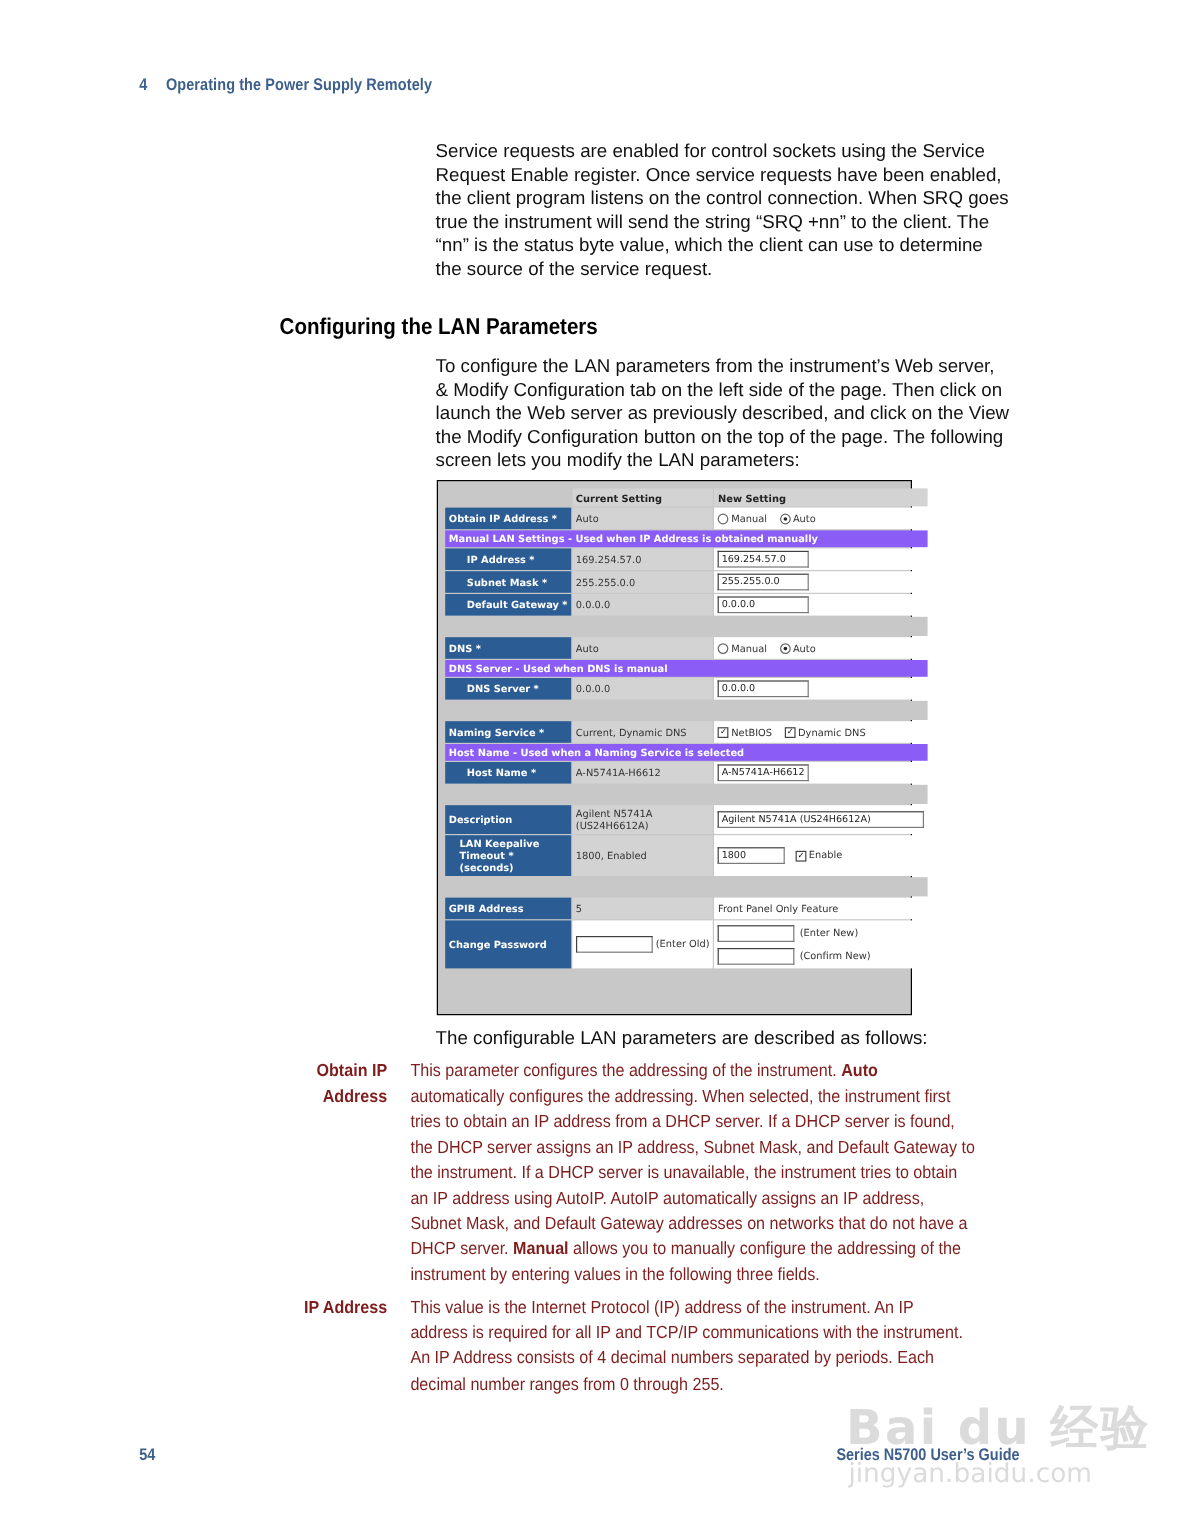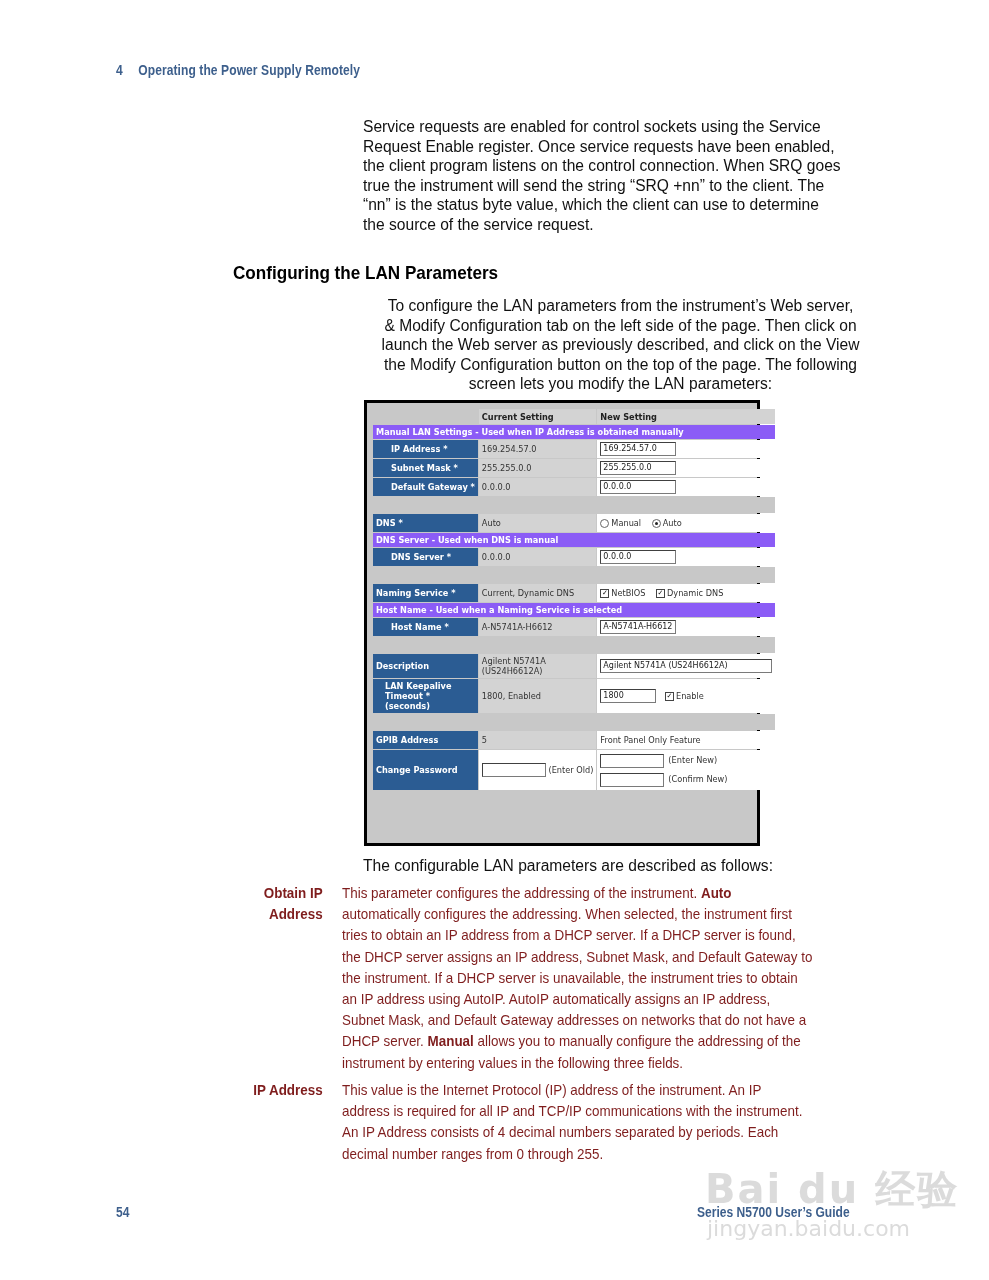--- a/index.html
+++ b/index.html
@@ -3,21 +3,21 @@
 <meta charset="utf-8">
 <style>
   html, body { margin: 0; padding: 0; background: #ffffff; }
   body { width: 989px; height: 1280px; position: relative; overflow: hidden; }
   .header { position: absolute; left: 116px; top: 62px; font-family: "Liberation Sans", sans-serif; font-size: 14px; color: #3d5f8c; font-weight: bold; letter-spacing: 0.1px; transform: scaleX(0.86); transform-origin: left; white-space: nowrap; }
   .header .chap { margin-right: 14px; }
   .body-serif { position: absolute; left: 363px; width: 515px; font-family: Liberation Sans, sans-serif; font-size: 15.6px; line-height: 19.6px; color: #111; }
   .h2 { position: absolute; left: 233px; top: 262px; font-family: "Liberation Sans", sans-serif; font-weight: bold; font-size: 19px; color: #000; transform: scaleX(0.9); transform-origin: left; white-space: nowrap; }
 
   
-  .panel { position: absolute; left: 364px; top: 400px; width: 396px; height: 446px; background: #c8c8c8; border: 3px solid #000000; box-sizing: border-box; font-family: "DejaVu Sans", sans-serif; }
+  .panel { position: absolute; left: 364px; top: 400px; width: 396px; height: 446px; background: #c8c8c8; border: 1px solid #000000; box-sizing: border-box; font-family: "DejaVu Sans", sans-serif; }
   .tbl { position: absolute; left: 5px; top: 5px; width: 386px; border-collapse: separate; border-spacing: 1px; font-size: 8.2px; }
   .tbl td { padding: 0 3px; height: 18px; vertical-align: middle; white-space: nowrap; }
   .lbl { background: #2b5c93; color: #fff; font-weight: bold; width: 94px; }
   .lbl.ind { padding-left: 18px !important; }
   .cur { background: #d3d3d3; color: #333; width: 104px; }
   .new { background: #ffffff; color: #333; }
   .hdrrow td { background: #d3d3d3; font-weight: bold; color: #222; height: 15px; }
   .hdrrow td.blank { background: #c8c8c8; }
   .band td { background: #8b5cf6; color: #fff; font-weight: bold; height: 14px; }
   .gap td { background: #c8c8c8; height: 16px; }
@@ -51,35 +51,43 @@
   <div>Service requests are enabled for control sockets using the Service</div>
   <div>Request Enable register. Once service requests have been enabled,</div>
   <div>the client program listens on the control connection. When SRQ goes</div>
   <div>true the instrument will send the string “SRQ +nn” to the client. The</div>
   <div>“nn” is the status byte value, which the client can use to determine</div>
   <div>the source of the service request.</div>
 </div>
 
 <div class="h2">Configuring the LAN Parameters</div>
 
-<div class="body-serif" style="top:296px;text-align:center;">
+<div class="body-serif" style="top:296px;">
   <div>To configure the LAN parameters from the instrument’s Web server,</div>
   <div>&amp; Modify Configuration tab on the left side of the page. Then click on</div>
   <div>launch the Web server as previously described, and click on the View</div>
   <div>the Modify Configuration button on the top of the page. The following</div>
   <div>screen lets you modify the LAN parameters:</div>
 </div>
 
 <div class="panel">
   <table class="tbl">
     <tbody>
         <tr class="hdrrow">
       <td class="blank"></td>
       <td>Current Setting</td>
       <td>New Setting</td>
+    </tr>
+    <tr>
+      <td class="lbl">Obtain IP Address *</td>
+      <td class="cur">Auto</td>
+      <td class="new">
+        <span class="opt"><span class="radio"></span><span>Manual</span></span>
+        <span class="opt"><span class="radio on"></span><span>Auto</span></span>
+      </td>
     </tr>
     <tr class="band">
       <td colspan="3">Manual LAN Settings - Used when IP Address is obtained manually</td>
     </tr>
     <tr>
       <td class="lbl ind">IP Address *</td>
       <td class="cur">169.254.57.0</td>
       <td class="new"><span class="inp" style="width:70px;">169.254.57.0</span></td>
     </tr>
     <tr>

